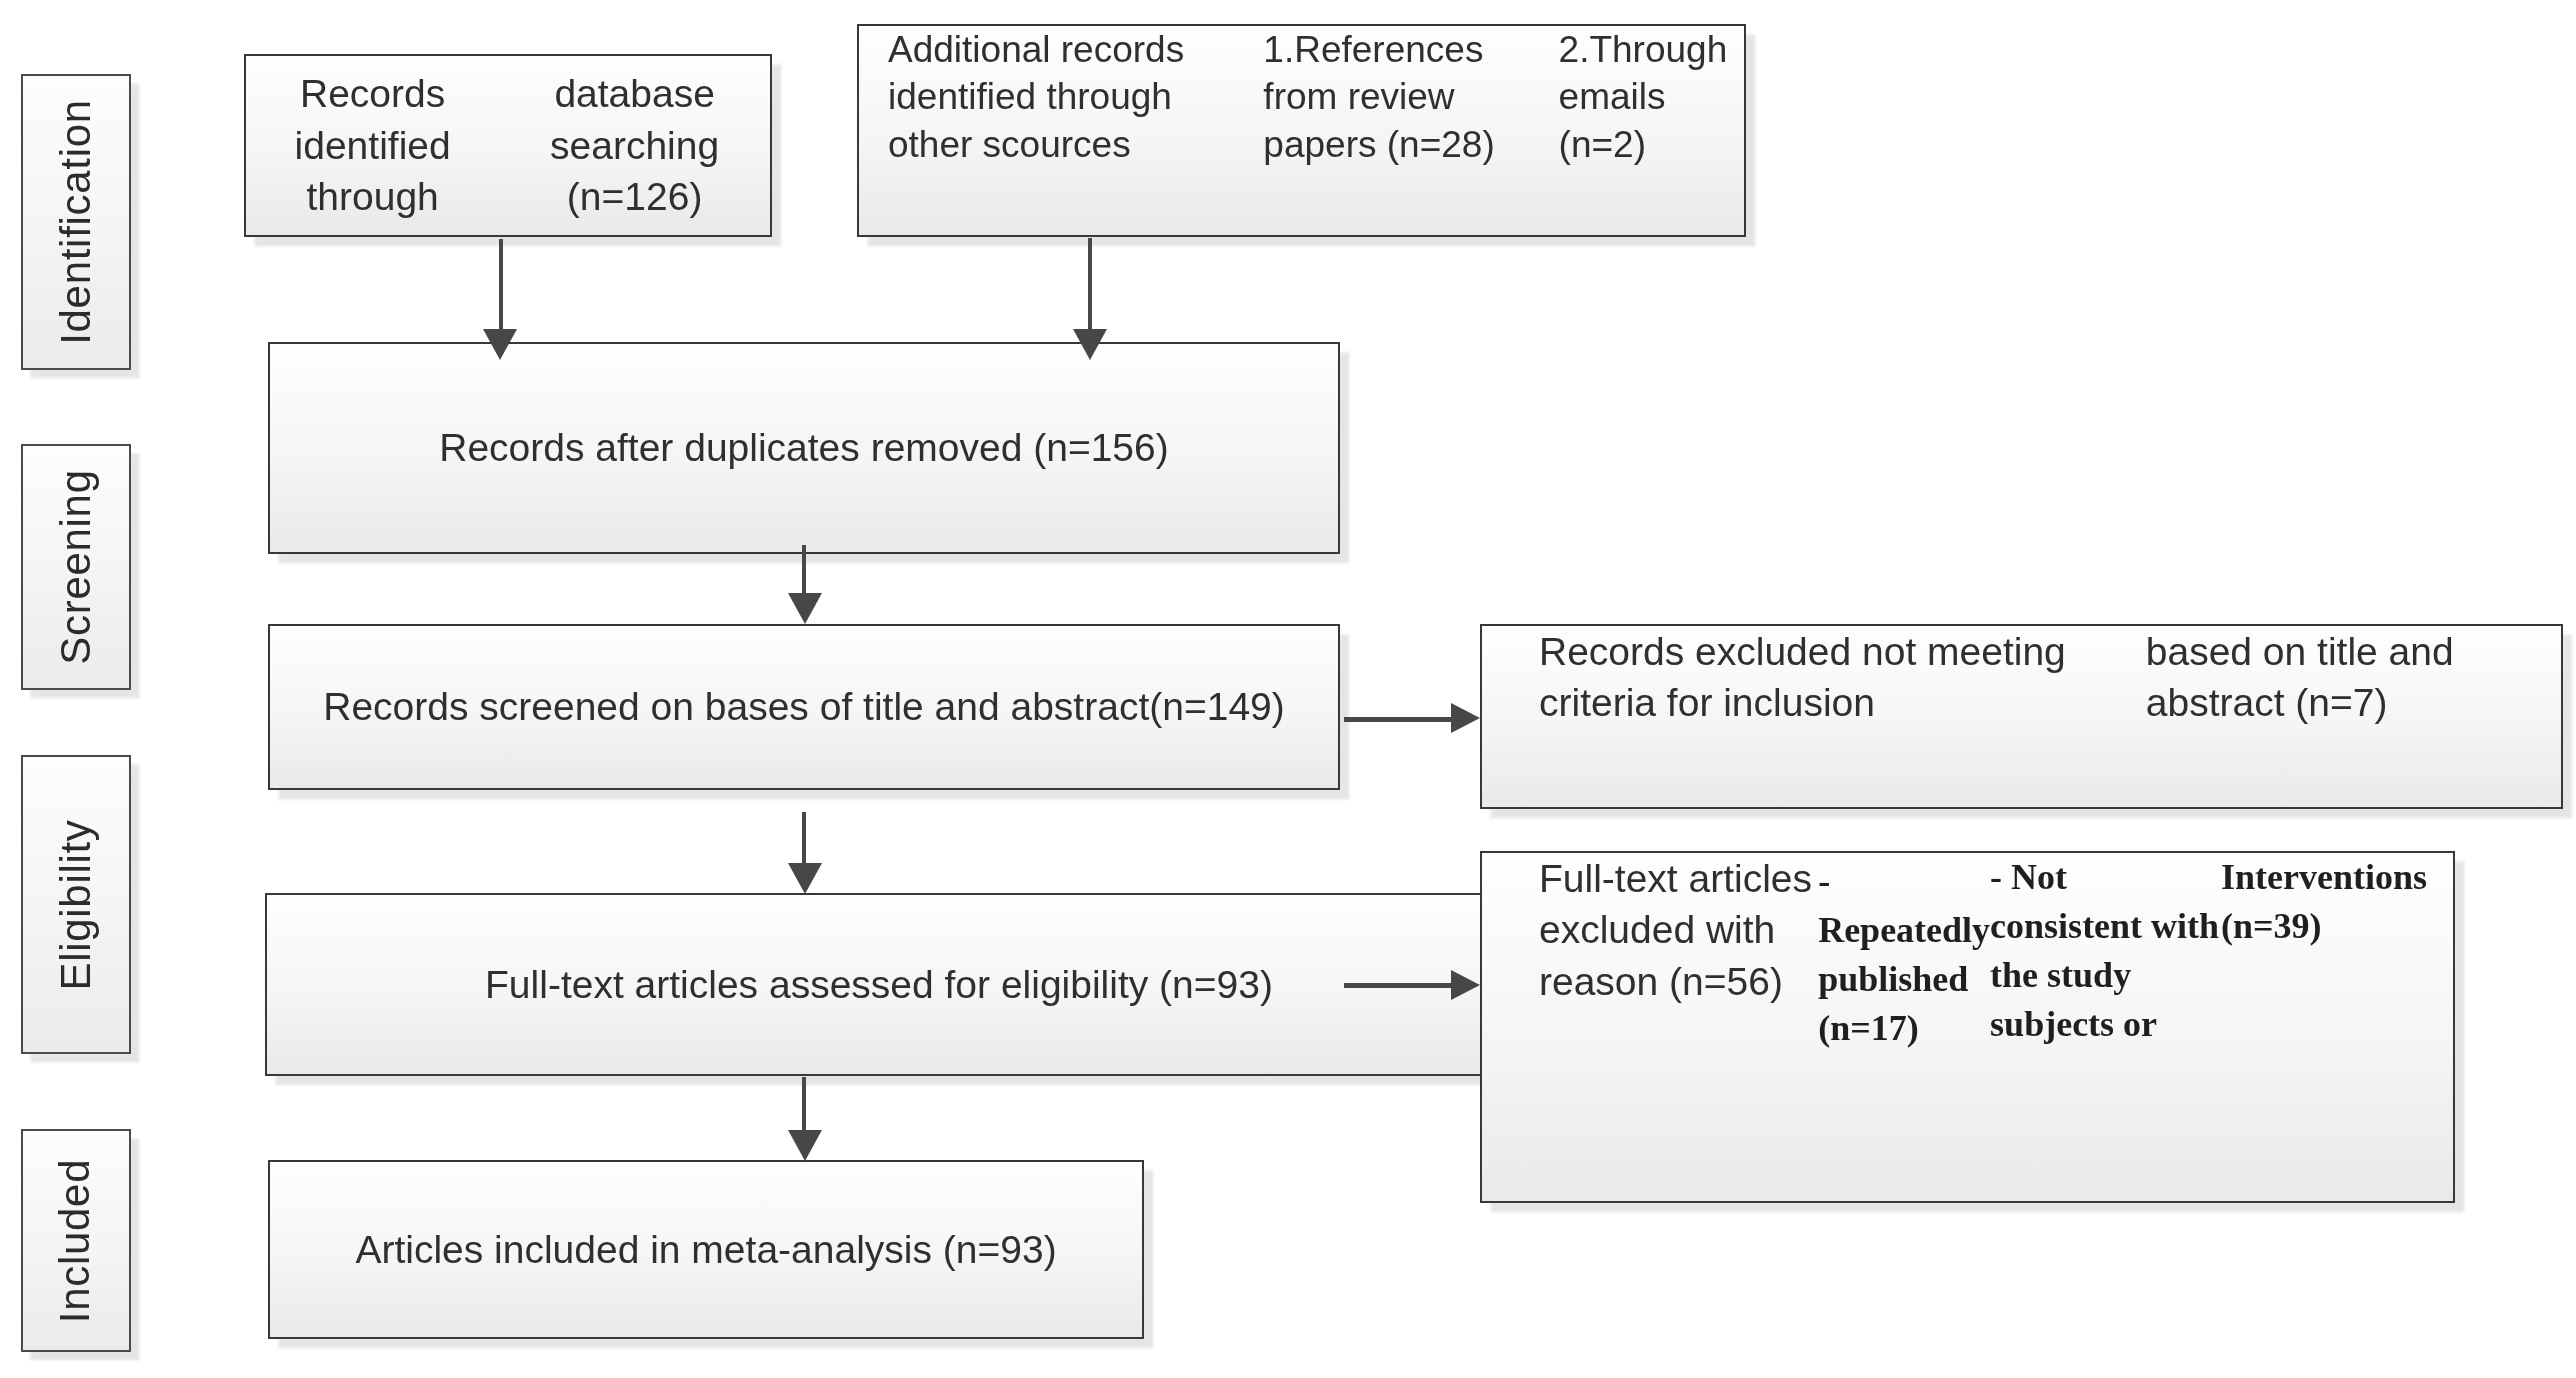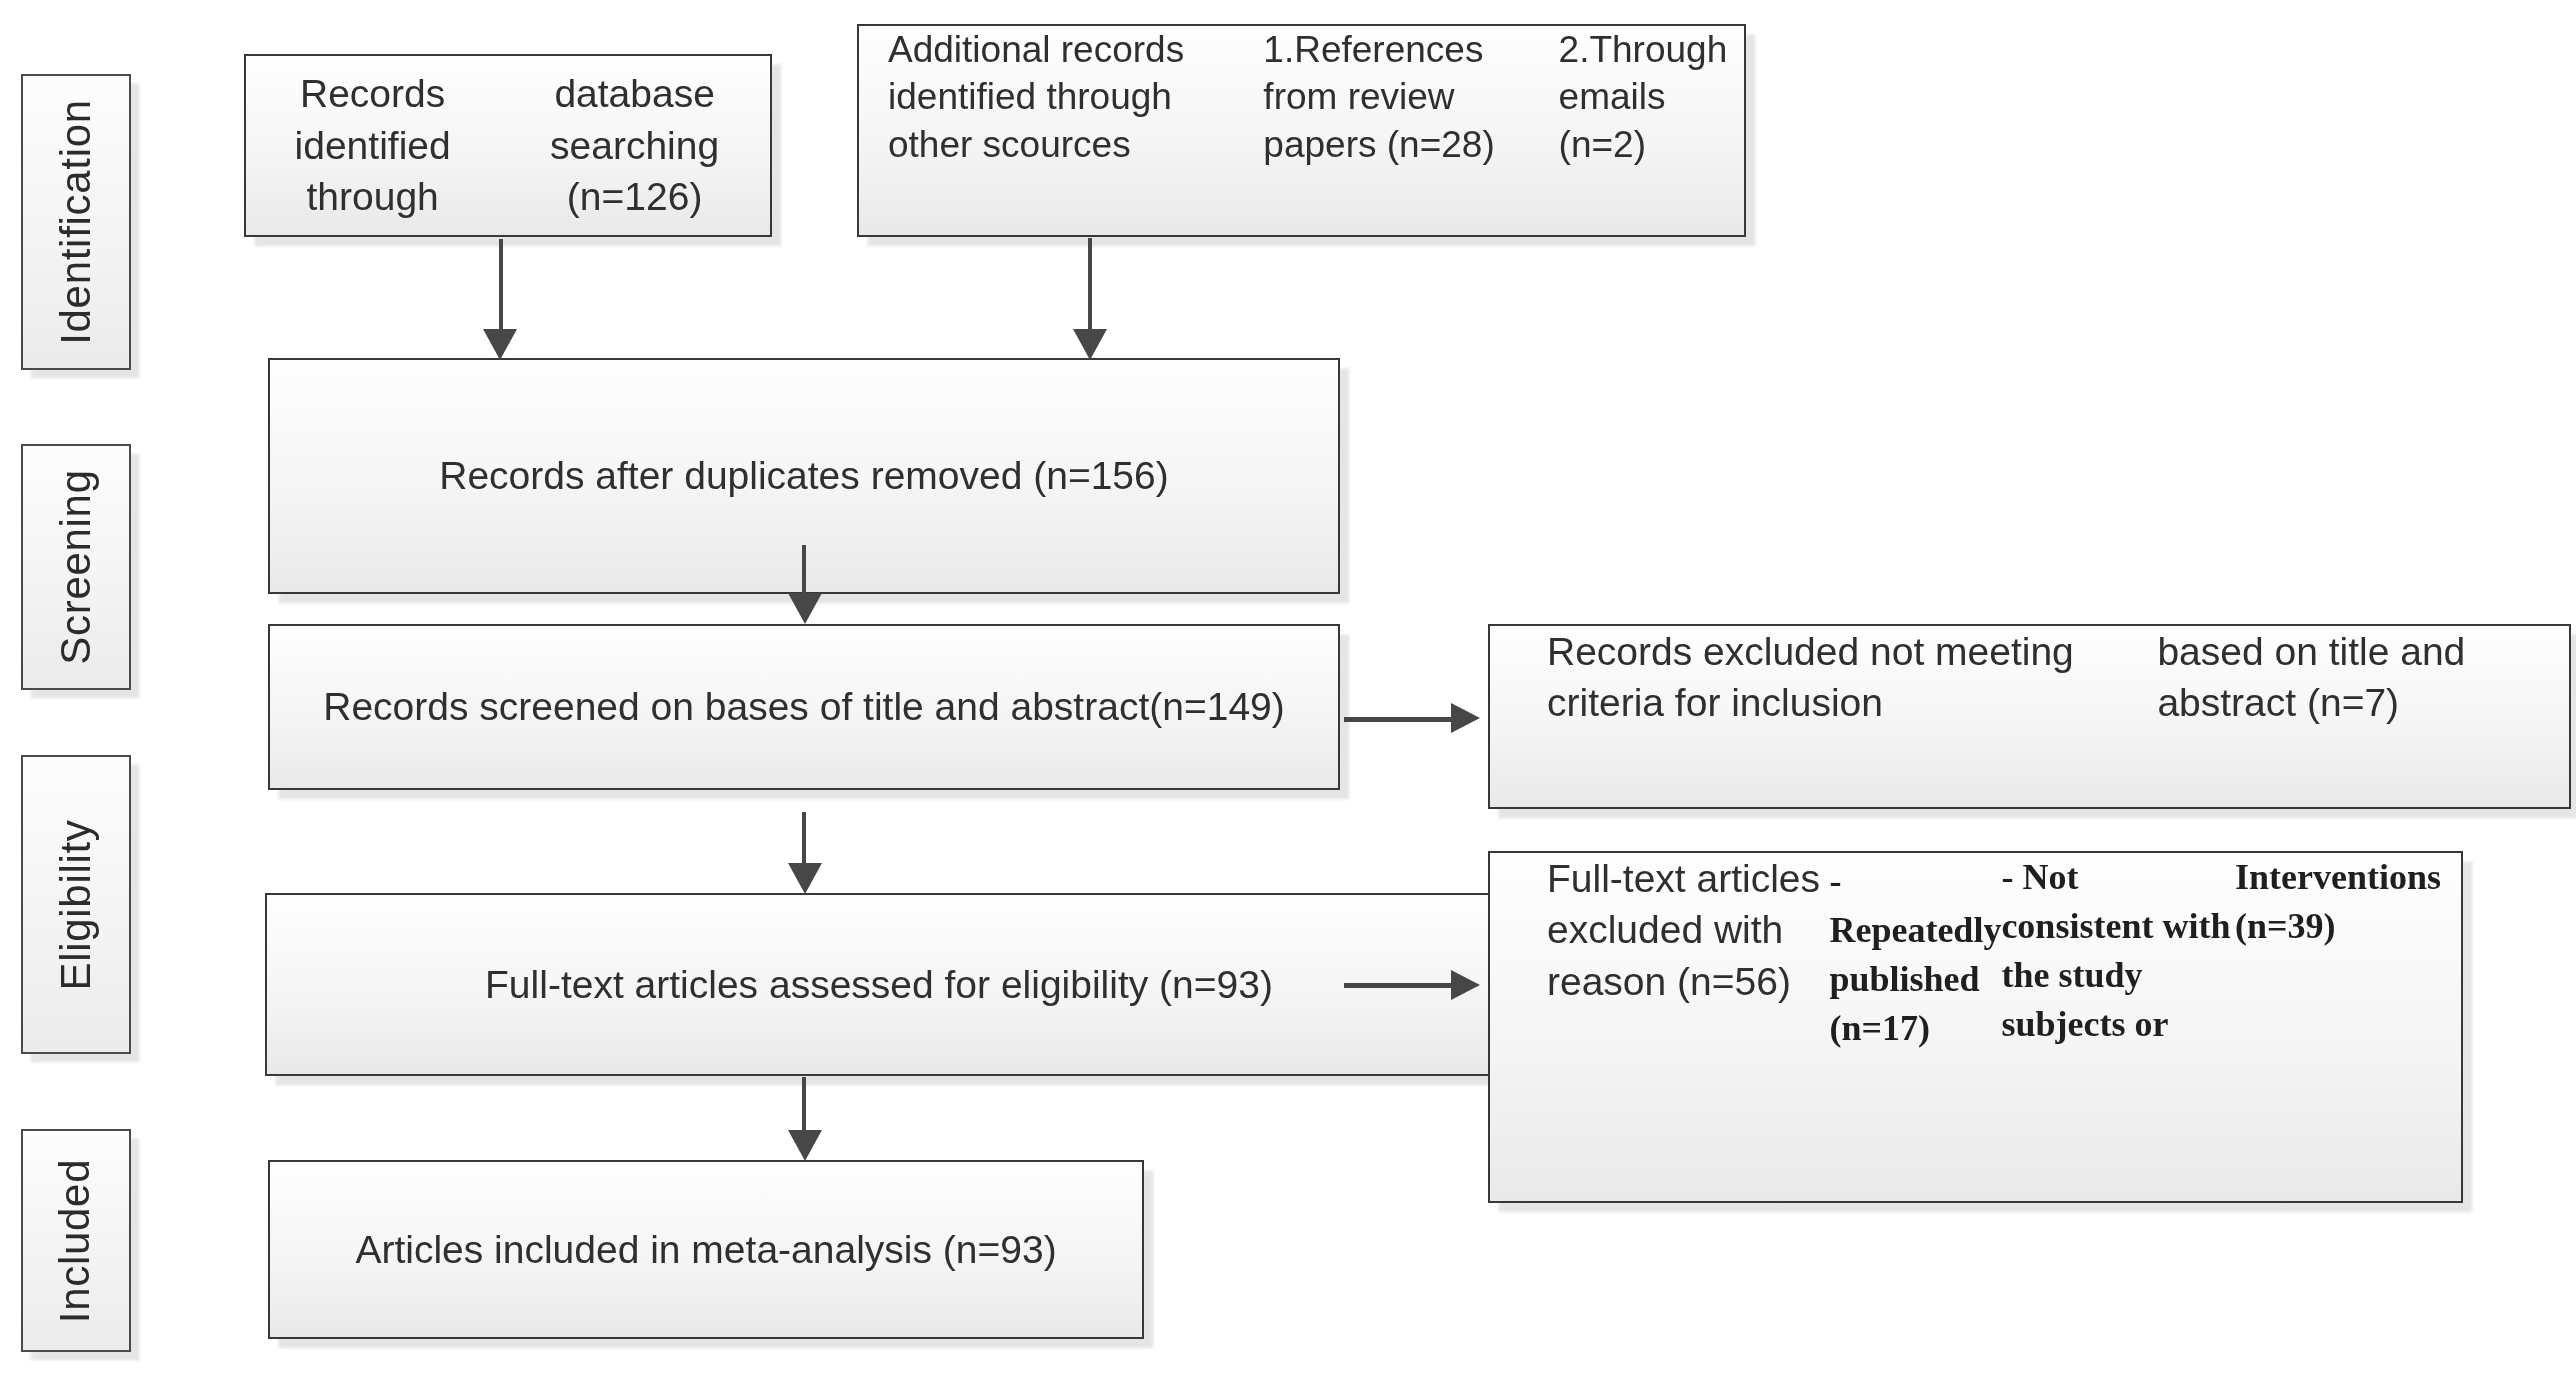--- a/index.html
+++ b/index.html
@@ -25,21 +25,21 @@
     color: #2f2f2f;
     display: flex;
     flex-direction: row;
     justify-content: center;
     font-size: 39px;
     line-height: 1.32;
   }
   .box.center { align-items: center; text-align: center; }
   .box.left   { align-items: flex-start; text-align: left; }
   .pad40 { padding-left: 29px; padding-right: 14.7px; }
-  .pad75 { padding-left: 57px; padding-right: 20px; margin-left: 8px; }
+  .pad75 { padding-left: 57px; padding-right: 26px; }
   .fs51 { font-size: 37px; line-height: 1.28; }
   .serif-line {
     font-family: "Liberation Serif", "DejaVu Serif", serif;
     font-size: 36px;
     line-height: 1.36;
     color: #1f1f1f;
     font-weight: bold;
   }
   .reason-gap { margin-top: 4.4px; }
   
@@ -101,21 +101,21 @@
     <div>Records identified through</div>
     <div>database searching (n=126)</div>
   </div>
 
   <div class="box left pad40 fs51" style="left:857px;top:24px;width:889px;height:213px;">
     <div>Additional records identified through other scources</div>
     <div>1.References from review papers (n=28)</div>
     <div>2.Through emails (n=2)</div>
   </div>
 
-  <div class="box center" style="left:268px;top:358px;width:1072px;height:236px;">
+  <div class="box center" style="left:268px;top:342px;width:1072px;height:212px;">
     <div>Records after duplicates removed (n=156)</div>
   </div>
 
   <div class="box center" style="left:268px;top:624px;width:1072px;height:166px;">
     <div>Records screened on bases of title and abstract</div>
     <div>(n=149)</div>
   </div>
 
   <div class="box left pad75" style="left:1480px;top:624px;width:1083px;height:185px;">
     <div>Records excluded not meeting criteria for inclusion</div>

